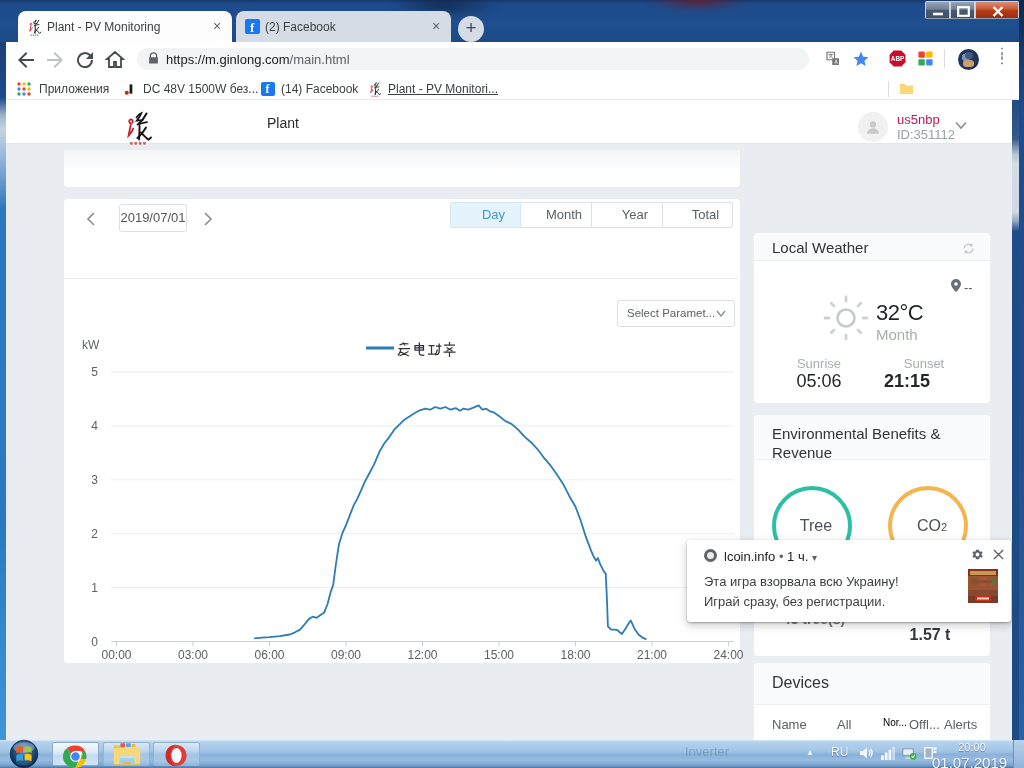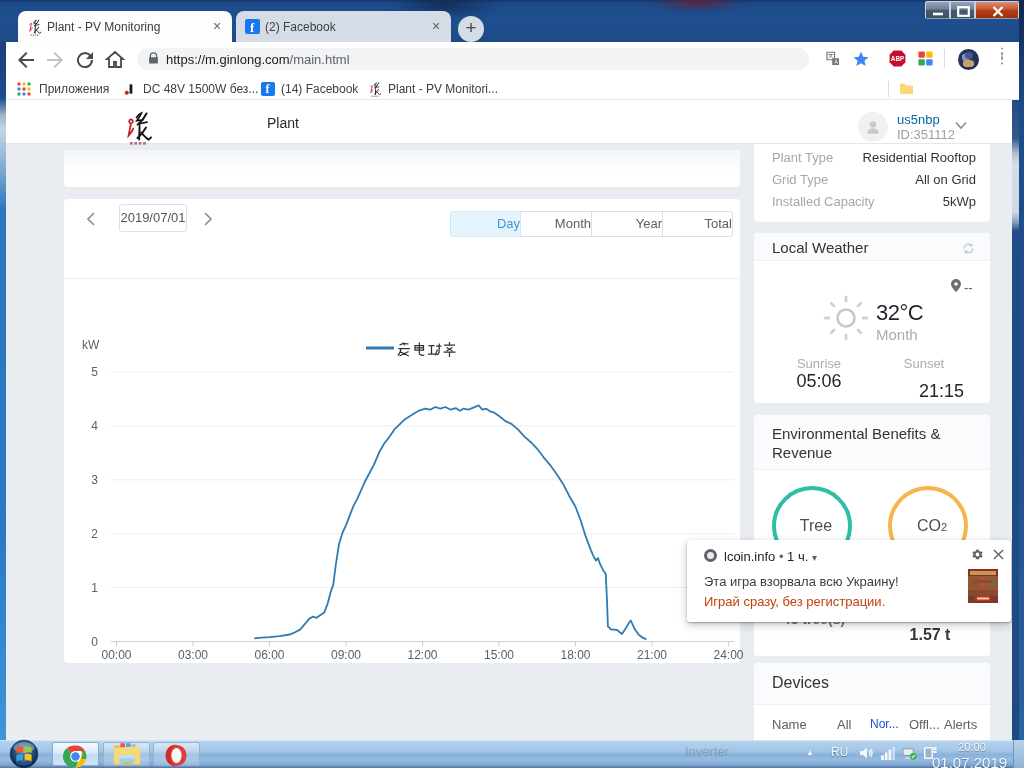--- a/index.html
+++ b/index.html
@@ -32,36 +32,36 @@
 .bm{position:absolute;top:82px;font-size:12px;color:#3c4043;white-space:nowrap;}
 
 #bleft{left:0;top:42px;width:6px;height:698px;background:linear-gradient(180deg,#1b3f75 0%,#1c4c8c 8%,#9db3cc 10.5%,#c7d4e2 12.5%,#8fb3d8 17%,#2c77bd 24%,#2a7ac2 70%,#3e95d8 100%);}
 #bright{left:1019px;top:0px;width:5px;height:740px;background:linear-gradient(180deg,#10264a 0%,#1d4c8c 15%,#234f8c 60%,#2a62a4 100%);}
 #scrollb{left:1012px;top:100px;width:7px;height:640px;background:linear-gradient(180deg,#254c80 0%,#35588a 6%,#b9c4d2 8.5%,#d4dde6 10%,#d0d9e3 17.5%,#8ea4bd 19%,#1f4c86 20.5%,#1e4a84 100%);}
 
 #page{left:6px;top:100px;width:1006px;height:640px;background:#e9edf1;overflow:hidden;}
 #pagehead{left:0;top:0;width:1006px;height:44px;background:#fff;border-bottom:1px solid #e3e6ea;}
 #plantnav{left:261px;top:15px;font-size:14px;color:#2b2b2b;}
 #avatar{left:852px;top:12px;width:30px;height:30px;border-radius:50%;background:#f1f1f1;}
-#uname{left:891px;top:12px;font-size:13px;color:#0369a1;}
+#uname{left:891px;top:12px;font-size:13px;color:#be185d;}
 #uid{left:891px;top:27px;font-size:13px;color:#9aa0a6;}
 .card{background:#fff;border-radius:4px;}
 #card-partial{left:58px;top:50px;width:676px;height:37px;border-radius:0 0 4px 4px;background:linear-gradient(180deg,#f3f5f7 0%,#f9fafb 30%,#fff 60%);}
 #card-chart{left:58px;top:99px;width:676px;height:464px;}
 #card-info{left:748px;top:44px;width:236px;height:78px;border-radius:0 0 4px 4px;}
 #card-weather{left:748px;top:133px;width:236px;height:170px;}
 #card-env{left:748px;top:315px;width:236px;height:241px;}
 #card-dev{left:748px;top:563px;width:236px;height:85px;border-radius:4px 4px 0 0;}
 .crow{position:absolute;left:18px;right:14px;font-size:13px;color:#a3a8ad;}
 .crow b{float:right;color:#333;font-weight:400;}
 .chead{position:absolute;left:0;top:0;right:0;height:28px;background:#fafbfc;border-bottom:1px solid #eef0f2;border-radius:4px 4px 0 0;font-size:15px;color:#333;padding:6px 0 0 18px;}
 
 .chev{position:absolute;font-size:15px;color:#8a9097;}
 #datebox{left:55px;top:5px;width:68px;height:28px;border:1px solid #dcdfe6;border-radius:3px;font-size:13px;color:#555;text-align:center;line-height:26px;background:#fff;}
-.seg{position:absolute;top:12px;width:71px;height:26px;border:1px solid #dcdfe6;border-left:none;font-size:13px;color:#5a6066;text-align:right;line-height:24px;background:#fff;padding-left:16px;}
+.seg{position:absolute;top:3px;width:71px;height:26px;border:1px solid #dcdfe6;border-left:none;font-size:13px;color:#5a6066;text-align:center;line-height:24px;background:#fff;padding-left:16px;}
 
 #popup{left:681px;top:440px;width:324px;height:82px;background:#fff;border-radius:3px;box-shadow:0 1px 2px rgba(0,0,0,.28),0 3px 10px rgba(0,0,0,.22);}
 
 #taskbar{left:0;top:740px;width:1024px;height:28px;background:linear-gradient(180deg,#d8e9f7 0%,#b4d1ec 7%,#a2c5e6 40%,#8ab1d9 52%,#96bce0 72%,#7aa3cf 90%,#587fad 98%,#47688f 100%);}
 .tbtn{position:absolute;top:742px;width:47px;height:24px;border:1px solid #89a8c8;border-radius:2px;}
 </style></head>
 <body>
 
 <div class="abs" id="titlebar">
   <div class="abs blob1"></div>
@@ -191,21 +191,21 @@
       <path d="M25 18.5 c-2.5 4.5 -5.6 8.1 -8.6 10.6" stroke="#141414" stroke-width="1.9"></path>
       <path d="M20 23.5 c2.5 2.5 5 5.6 7.6 7.1 l2.4 -2.1" stroke="#141414" stroke-width="1.9"></path>
     </g>
     <g fill="#b96a6a">
       <rect x="9" y="33" width="2.6" height="2.6"></rect>
       <rect x="13.4" y="33" width="2.6" height="2.6"></rect>
       <rect x="17.8" y="33" width="2.6" height="2.6"></rect>
       <rect x="22.2" y="33" width="2.6" height="2.6"></rect>
     </g>
   </svg>
-<span class="bm" style="left:388px;">Plant - PV Monitori...</span>
+<span class="bm" style="left:388px;text-decoration:underline;">Plant - PV Monitori...</span>
 <div class="abs" style="left:888px;top:81px;width:1px;height:16px;background:#dadce0;"></div>
 <svg class="abs" style="left:899px;top:82px;width:15px;height:13px;" viewBox="0 0 16 14">
     <path d="M1 2h5l1.5 2H15v9H1z" fill="#f7d575"></path>
     <path d="M1 4h14v9H1z" fill="#fad77b"></path>
   </svg>
 <span class="bm" style="left:921px;margin-top:40px;">Другие закладки</span>
 
 <div class="abs" id="page">
   <div class="abs" id="pagehead"></div>
   <svg class="abs" style="left:115px;top:9px;width:32px;height:36px;" viewBox="0 0 32 36">
@@ -244,20 +244,23 @@
       </svg>
     <div class="abs" id="datebox">2019/07/01</div>
     <svg class="abs chev" style="left:139px;top:13px;width:10px;height:14px;" viewBox="0 0 10 14">
         <path d="M2 1 L8 7 L2 13" stroke="#8a9097" stroke-width="1.7" fill="none"></path>
       </svg>
     <div class="abs seg" style="left:386px;width:71px;background:#e5f3fc;border:1px solid #cfe7f7;color:#3d97d4;border-radius:3px 0 0 3px;">Day</div>
     <div class="abs seg" style="left:457px;">Month</div>
     <div class="abs seg" style="left:528px;">Year</div>
     <div class="abs seg" style="left:599px;width:70px;border-radius:0 3px 3px 0;">Total</div>
     <div class="abs" style="left:0px;top:79px;width:675px;height:1px;background:#ecedef;"></div>
+    <div class="abs" style="left:553px;top:101px;width:118px;height:27px;border:1px solid #dcdfe6;border-radius:3px;font-size:11.5px;color:#5a6066;line-height:25px;padding-left:9px;">Select Paramet...<svg style="position:absolute;right:8px;top:9px;width:10px;height:7px;" viewBox="0 0 10 7">
+          <path d="M1 1 L5 6 L9 1" stroke="#8a9097" stroke-width="1.4" fill="none"></path>
+        </svg></div>
     <svg class="abs" style="left:0;top:0;width:675px;height:464px;overflow:visible;" viewBox="0 0 675 464">
       <g stroke="#ebedf0" stroke-width="1">
           <path d="M47 173H670M47 226.9H670M47 280.8H670M47 334.7H670M47 388.6H670"></path>
         </g>
       <path d="M47 442.5H670" stroke="#ccd0d4" stroke-width="1" fill="none"></path>
       <g stroke="#ccd0d4" stroke-width="1">
           <path d="M52.5 442.5v5M129 442.5v5M205.5 442.5v5M282 442.5v5M358.5 442.5v5M435 442.5v5M511.5 442.5v5M588 442.5v5M664.5 442.5v5"></path>
         </g>
       <g font-size="12" fill="#5a6166" font-family="Liberation Sans" text-anchor="end">
           <text x="34" y="177">5</text>
@@ -282,75 +285,70 @@
       <polyline fill="none" stroke="#2e7cb5" stroke-width="1.8" stroke-linejoin="round" points="190.2,439.3 197.8,438.7 205.5,438.2 215.7,437.1 225.9,435.5 231.0,433.3 236.1,430.6 241.2,424.7 245.0,419.9 248.8,417.7 252.7,418.8 256.5,416.1 260.3,413.4 263.6,404.8 266.7,392.9 269.2,385.9 271.8,366.0 274.9,345.5 278.2,334.7 282.0,326.1 285.8,316.3 289.6,306.6 293.5,299.3 297.3,290.9 301.1,282.2 305.0,275.0 310.1,265.4 315.2,253.3 320.2,244.5 325.3,238.1 330.4,230.4 335.6,225.3 340.7,220.4 345.8,217.2 350.8,214.0 355.9,211.3 361.1,209.7 366.2,210.7 371.2,208.0 376.3,209.7 381.4,208.0 386.6,210.7 391.7,209.1 396.0,211.8 399.3,209.7 404.4,210.7 409.5,208.6 414.6,206.4 418.4,210.7 422.2,209.7 426.1,212.3 429.9,213.4 435.0,217.0 441.4,222.1 447.8,225.1 454.1,230.6 460.5,237.6 466.9,243.2 473.2,249.8 479.6,258.3 486.0,265.8 492.4,274.7 498.8,284.4 505.1,296.7 511.5,307.8 516.6,321.2 521.7,337.4 526.8,350.9 529.1,356.3 531.9,361.6 533.9,359.0 536.0,364.9 539.3,371.4 541.8,375.1 542.9,399.4 543.9,427.4 547.2,430.6 551.0,430.6 553.6,431.2 555.1,432.8 557.9,435.0 562.0,429.0 565.1,423.6 566.8,421.5 570.7,430.1 574.5,435.5 578.6,438.7 582.4,440.3"></polyline>
       <path d="M302 149 H330" stroke="#2e7cb5" stroke-width="3"></path>
       <g stroke="#2f3338" stroke-width="1.25" fill="none">
         <path d="M335.5 146 q4 -2 9 -1 M339 143.5 l2 3 M334.5 149.5 h11.5 M337 149.7 q-0.5 4 -3 6.8 M335.8 152.5 l9 4.5 M344.5 152.5 l-9 4.5"></path>
         <path d="M351 146.5 h8.5 v4.5 h-8.5 z M351 148.8 h8.5 M355.3 143.5 v10.5 q0 2.6 5 2.2"></path>
         <path d="M364.5 146.5 h6 M367.5 146.5 v8.5 M364 155 h7 M372 147 h5.5 M375.2 144.5 v7 q0 4 -2.8 4.2 M373.5 150.5 l-2.2 5.8"></path>
         <path d="M385.5 143 v2.5 M380 146 h11 M382.5 148.5 l6 3.5 M388.5 148.5 l-6 3.5 M379.5 153 h12 M385.5 153 v5"></path>
       </g>
     </svg>
   </div>
-  <div class="abs card" id="card-info">
-    <div class="crow" style="top:6px;">Plant Type<b>Residential Rooftop</b></div>
-    <div class="crow" style="top:28px;">Grid Type<b>All on Grid</b></div>
-    <div class="crow" style="top:50px;">Installed Capacity<b>5kWp</b></div>
-  </div>
   <div class="abs card" id="card-weather">
     <div class="chead">Local Weather</div>
     <svg style="position:absolute;right:15px;top:9px;width:13px;height:13px;" viewBox="0 0 24 24">
         <path d="M4 12a8 8 0 0 1 14-5.2M18 3v4h-4M20 12a8 8 0 0 1-14 5.2M6 21v-4h4" stroke="#bfc5ca" stroke-width="2.4" fill="none"></path>
       </svg>
     <svg style="position:absolute;left:197px;top:46px;width:10px;height:13px;" viewBox="0 0 10 13">
         <path d="M5 0C2.2 0 0 2.2 0 5c0 3.5 5 8 5 8s5-4.5 5-8C10 2.2 7.8 0 5 0zm0 6.8A1.8 1.8 0 1 1 5 3.2a1.8 1.8 0 0 1 0 3.6z" fill="#6a7075"></path>
       </svg>
     <div style="position:absolute;left:210px;top:47px;font-size:13px;color:#55595e;">--</div>
     <svg style="position:absolute;left:66px;top:59px;width:52px;height:52px;" viewBox="0 0 52 52">
       <circle cx="26" cy="26" r="8.5" fill="none" stroke="#c7cacd" stroke-width="2.6"></circle>
       <g stroke="#cfd2d5" stroke-width="2.8" stroke-linecap="round">
           <path d="M26 5v4M26 43v4M5 26h4M43 26h4M11.2 11.2l2.8 2.8M38 38l2.8 2.8M40.8 11.2L38 14M14 38l-2.8 2.8"></path>
         </g>
     </svg>
     <div style="position:absolute;left:122px;top:67px;font-size:22px;color:#1f2329;letter-spacing:-0.5px;">32°C</div>
     <div style="position:absolute;left:122px;top:93px;font-size:15px;color:#a8adb2;">Month</div>
     <div style="position:absolute;left:25px;top:123px;width:80px;text-align:center;font-size:13px;color:#a8adb2;">Sunrise</div>
     <div style="position:absolute;left:25px;top:138px;width:80px;text-align:center;font-size:18px;color:#23272c;">05:06</div>
     <div style="position:absolute;left:130px;top:123px;width:80px;text-align:center;font-size:13px;color:#a8adb2;">Sunset</div>
-    <div style="position:absolute;left:130px;top:148px;width:80px;text-align:right;font-size:18px;color:#23272c;">21:15</div>
+    <div style="position:absolute;left:130px;top:138px;width:80px;text-align:left;font-size:18px;color:#23272c;font-weight:bold;">21:15</div>
   </div>
   <div class="abs card" id="card-env">
-    <div class="chead" style="height:55px;line-height:19px;padding-top:9px;">Environmental Benefits &amp;<br>Revenue</div>
+    <div class="chead" style="height:45px;line-height:19px;padding-top:9px;">Environmental Benefits &amp;<br>Revenue</div>
     <div style="position:absolute;left:18px;top:71px;width:80px;height:80px;border-radius:50%;border:4px solid #2dbfa6;"></div>
     <div style="position:absolute;left:18px;top:102px;width:88px;text-align:center;font-size:16px;color:#4a5055;">Tree</div>
     <div style="position:absolute;left:134px;top:71px;width:80px;height:80px;border-radius:50%;border:4px solid #f6b44e;"></div>
     <div style="position:absolute;left:134px;top:102px;width:88px;text-align:center;font-size:16px;color:#4a5055;">CO<span style="font-size:11px;">2</span></div>
     <div style="position:absolute;left:16px;top:196px;width:88px;text-align:center;font-size:14px;font-weight:bold;color:#73777b;">43 tree(s)</div>
     <div style="position:absolute;left:132px;top:211px;width:88px;text-align:center;font-size:16px;font-weight:bold;color:#33383d;">1.57 t</div>
   </div>
   <div class="abs card" id="card-dev">
     <div class="chead" style="height:42px;padding-top:11px;font-size:16px;">Devices</div>
     <div style="position:absolute;left:18px;top:54px;font-size:13px;color:#5a6166;">Name</div>
     <div style="position:absolute;left:83px;top:54px;font-size:13px;color:#5a6166;">All</div>
-    <div style="position:absolute;left:116px;top:54px;font-size:12px;color:#1d4ed8;">Nor...</div>
+    <div style="position:absolute;left:129px;top:54px;font-size:10px;color:#000000;">Nor...</div>
     <div style="position:absolute;left:155px;top:54px;font-size:13px;color:#5a6166;">Offl...</div>
     <div style="position:absolute;left:190px;top:54px;font-size:13px;color:#5a6166;">Alerts</div>
   </div>
   <div class="abs" id="popup">
     <div style="position:absolute;left:17px;top:9px;width:13px;height:13px;border-radius:50%;border:3.5px solid #606469;background:#e8eaed;"></div>
     <div style="position:absolute;left:37px;top:9px;font-size:13px;color:#202124;">lcoin.info <span style="color:#5f6368;">•</span> 1 ч. <span style="color:#5f6368;font-size:10px;">▾</span></div>
     <svg style="position:absolute;left:284px;top:8px;width:13px;height:13px;" viewBox="0 0 24 24">
         <path d="M19.4 13a7.6 7.6 0 0 0 0-2l2.1-1.6-2-3.5-2.5 1a7.6 7.6 0 0 0-1.7-1L15 3.3H9l-.3 2.6a7.6 7.6 0 0 0-1.7 1l-2.5-1-2 3.5L4.6 11a7.6 7.6 0 0 0 0 2l-2.1 1.6 2 3.5 2.5-1a7.6 7.6 0 0 0 1.7 1l.3 2.6h6l.3-2.6a7.6 7.6 0 0 0 1.7-1l2.5 1 2-3.5-2.1-1.6zM12 15.5A3.5 3.5 0 1 1 12 8.5a3.5 3.5 0 0 1 0 7z" fill="#5f6368"></path>
       </svg>
     <svg style="position:absolute;left:306px;top:9px;width:11px;height:11px;" viewBox="0 0 12 12">
         <path d="M1 1l10 10M11 1L1 11" stroke="#5f6368" stroke-width="1.5"></path>
       </svg>
     <div style="position:absolute;left:17px;top:34px;font-size:13px;color:#3c4043;">Эта игра взорвала всю Украину!</div>
-    <div style="position:absolute;left:17px;top:54px;font-size:13px;color:#c2410c;">Играй сразу, без регистрации.</div>
+    <div style="position:absolute;left:17px;top:54px;font-size:13px;color:#404040;">Играй сразу, без регистрации.</div>
     <svg style="position:absolute;left:281px;top:29px;width:30px;height:34px;" viewBox="0 0 30 34">
       <rect width="30" height="34" fill="#7a3a28"></rect>
       <rect x="0" y="0" width="30" height="7" fill="#8a2f20"></rect>
       <rect x="2" y="2" width="26" height="4" fill="#c49a53"></rect>
       <rect x="0" y="7" width="30" height="14" fill="#9c5233"></rect>
       <rect x="3" y="9" width="6" height="8" fill="#7d5a35"></rect>
         <rect x="12" y="8" width="7" height="9" fill="#a8543a"></rect>
         <rect x="21" y="9" width="6" height="8" fill="#6b6f3e"></rect>
         <rect x="6" y="11" width="18" height="3" fill="#8f4a30"></rect>
       <rect x="0" y="21" width="30" height="6" fill="#864a2e"></rect>

